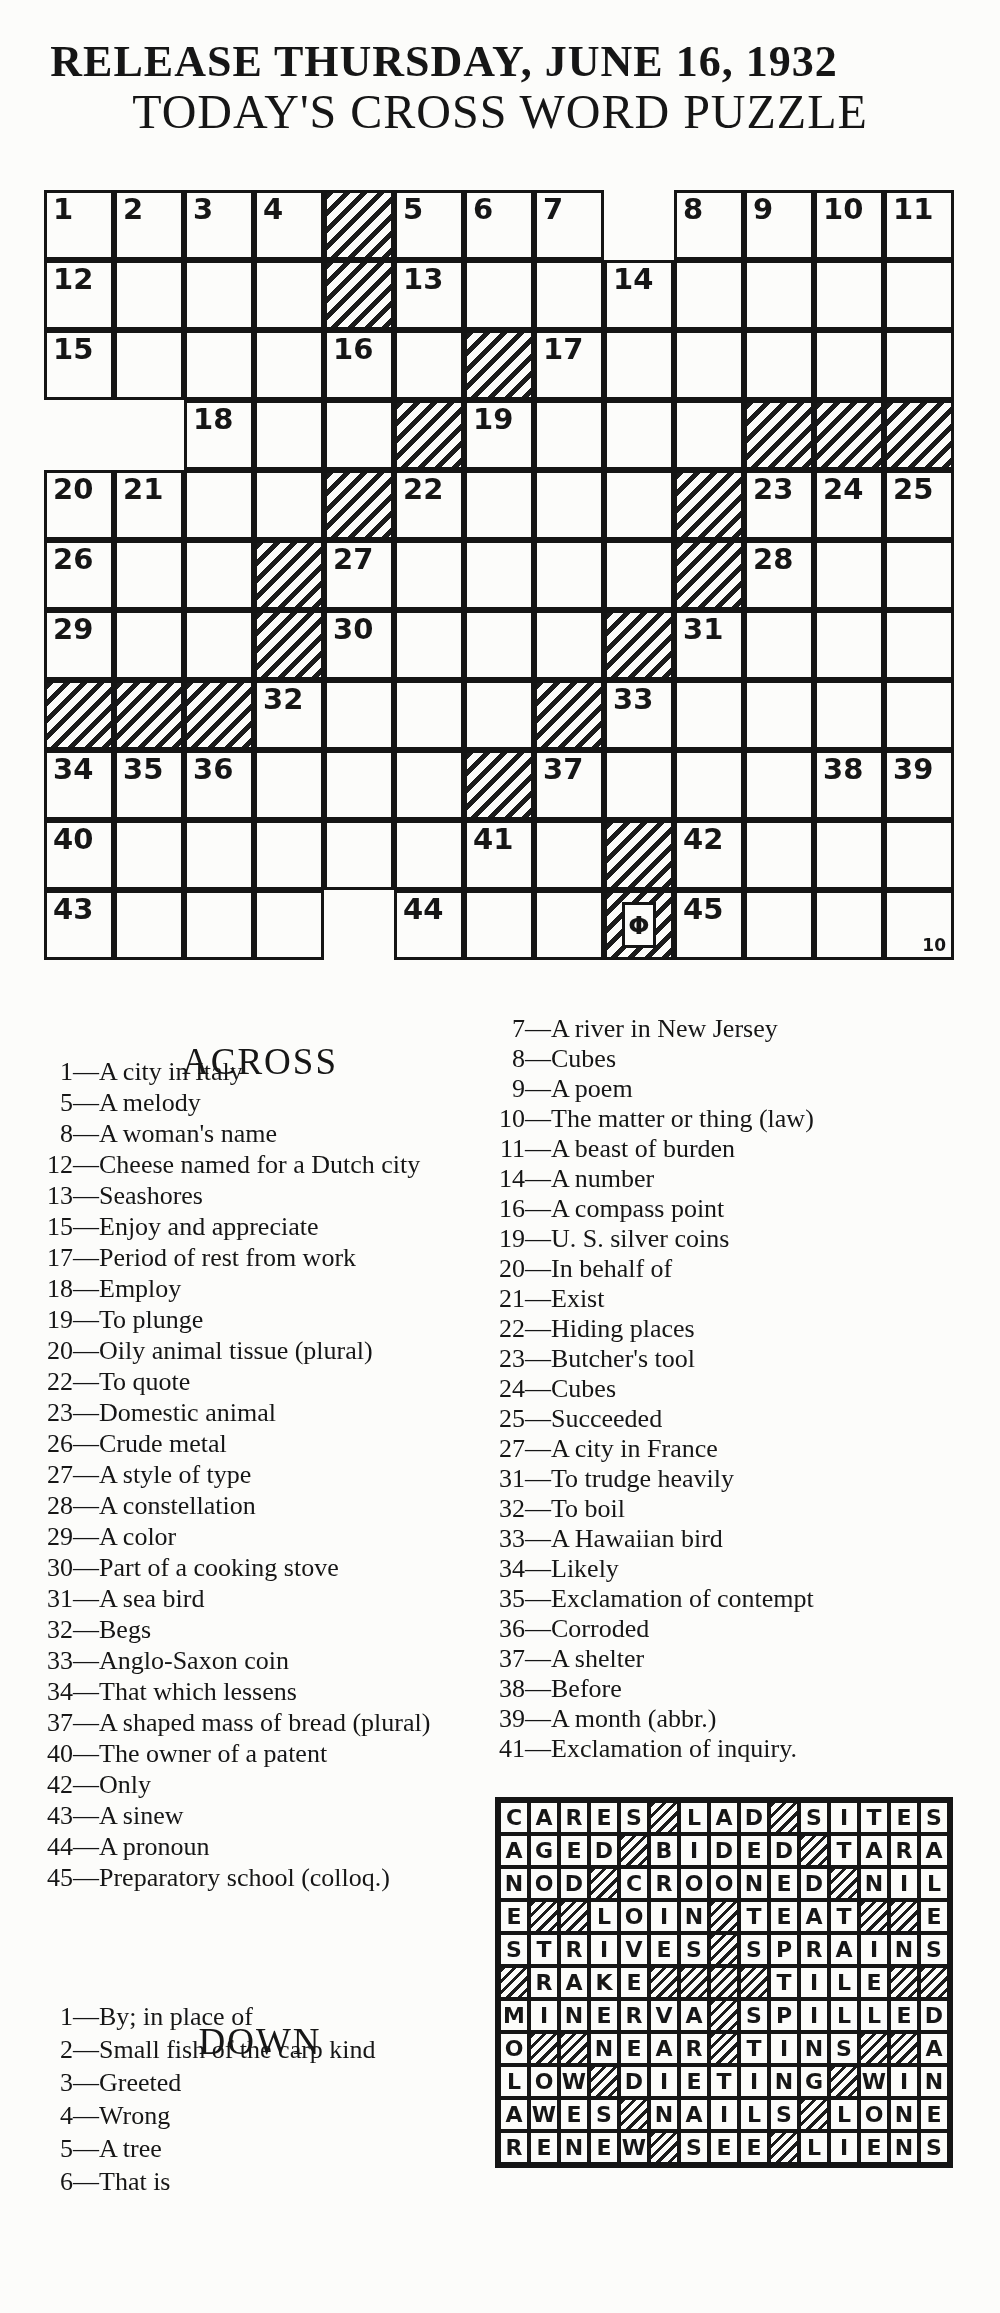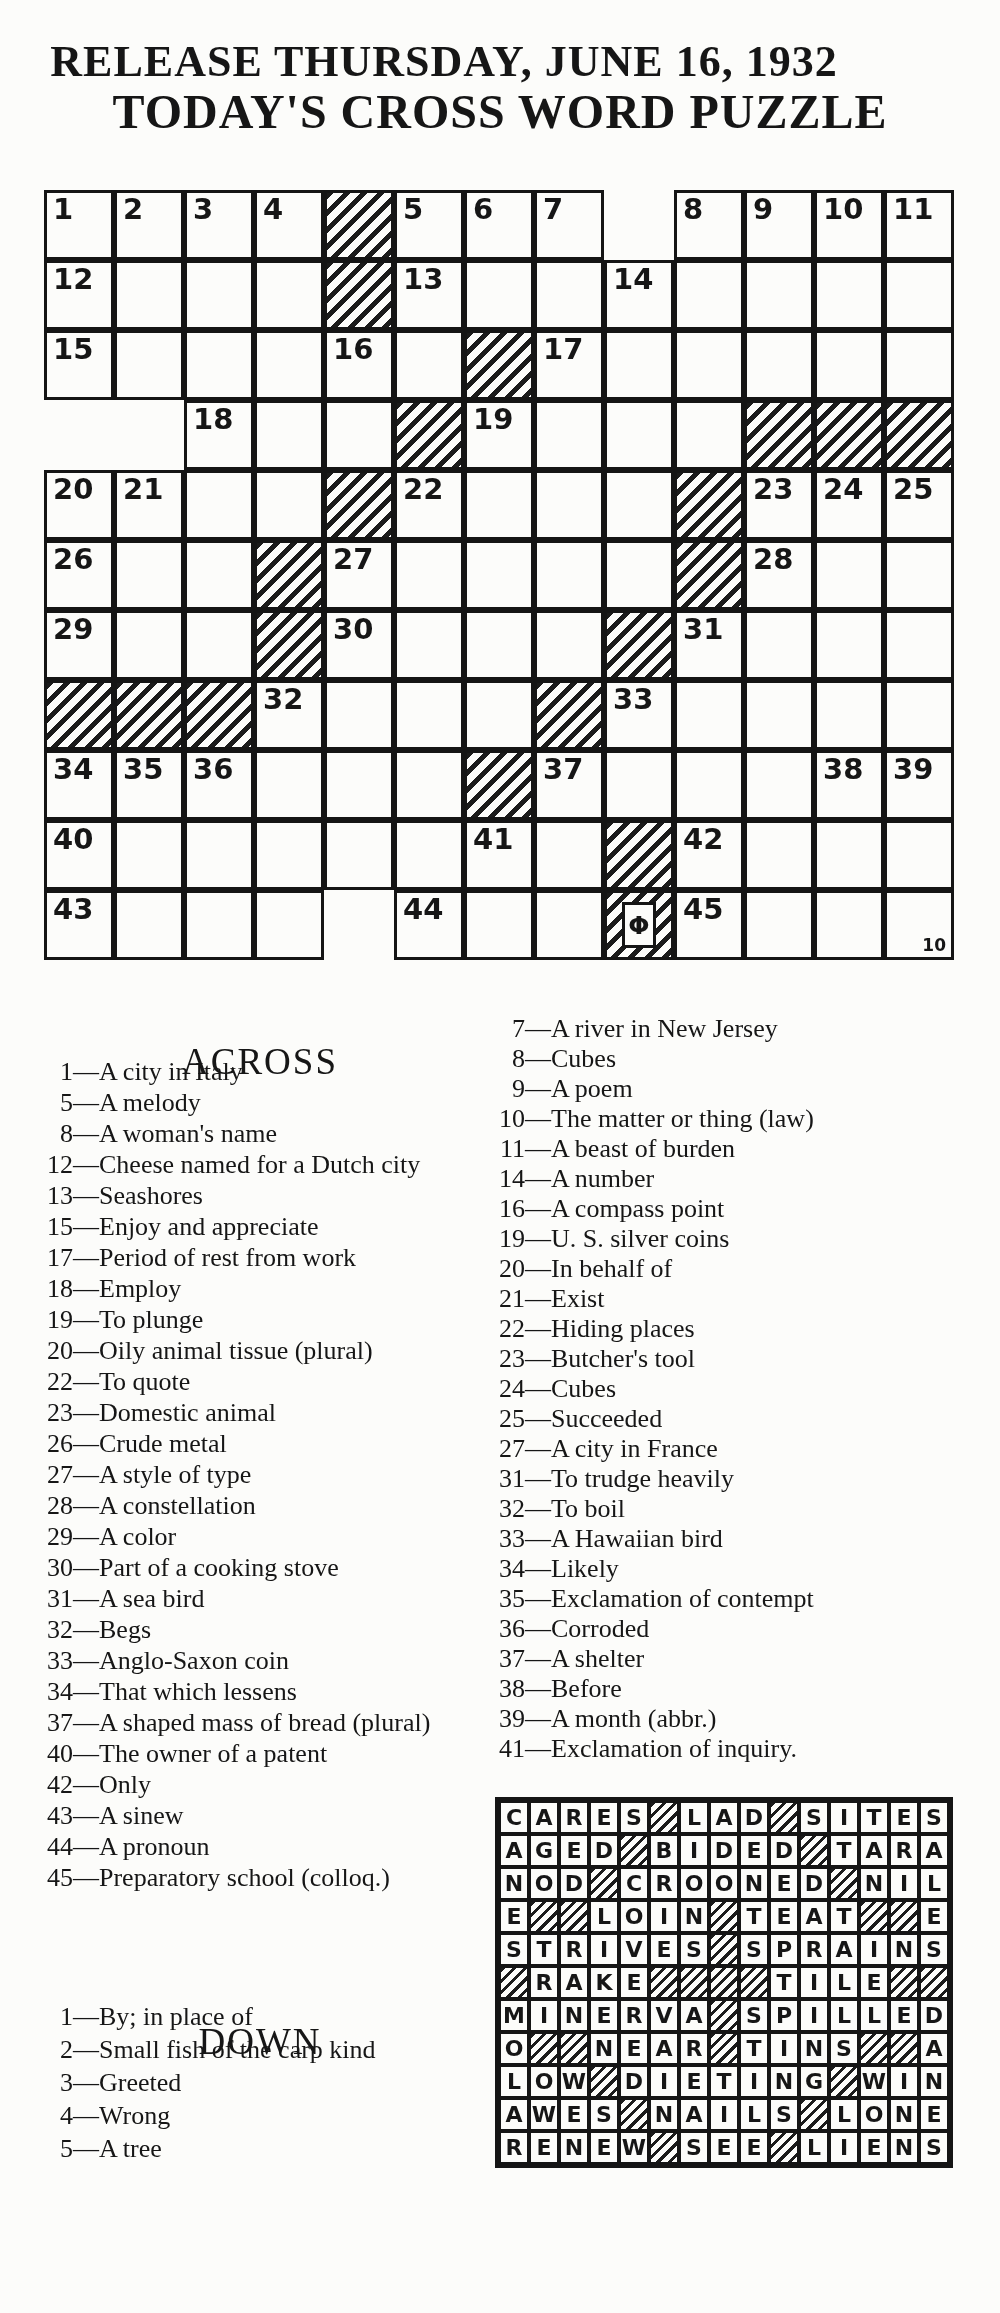--- a/index.html
+++ b/index.html
@@ -6,21 +6,21 @@
   body{
     width:1000px;height:2313px;position:relative;overflow:hidden;
     background:#fcfcfa;color:#161616;
     font-family:"Liberation Serif",serif;
   }
   .abs{position:absolute;}
   
   .release{top:36px;left:0;width:888px;text-align:center;
     font-size:44px;font-weight:bold;letter-spacing:1px;}
   .title{top:84px;left:0;width:1000px;text-align:center;
-    font-size:48px;font-weight:bold;letter-spacing:1px;}
+    font-size:48px;font-weight:normal;letter-spacing:1px;}
   
   #grid{left:44px;top:190px;display:grid;
     grid-template-columns:repeat(13,70px);grid-auto-rows:70px;}
   .gcell{position:relative;box-sizing:border-box;border:3px solid #151515;background:#fcfcfa;}
   .gcell.black{background:
     repeating-linear-gradient(135deg,#1b1b1b 0 4.5px,rgba(0,0,0,0) 4.5px 12px);}
   .gcell.void{border:none;background:transparent;}
   .gnum{position:absolute;top:2px;left:6px;line-height:1;
     font-family:"DejaVu Sans",sans-serif;font-weight:bold;font-size:29px;}
   .serial{position:absolute;right:5px;bottom:3px;line-height:1;
@@ -326,20 +326,21 @@
     <div class="clue"><span class="cn">45—</span><span>Preparatory school (colloq.)</span></div>
   </div>
 
 <div class="abs heading" id="down-heading">DOWN</div>
 <div class="abs cluelist" id="down-list-left">
     <div class="clue"><span class="cn">1—</span><span>By; in place of</span></div>
     <div class="clue"><span class="cn">2—</span><span>Small fish of the carp kind</span></div>
     <div class="clue"><span class="cn">3—</span><span>Greeted</span></div>
     <div class="clue"><span class="cn">4—</span><span>Wrong</span></div>
     <div class="clue"><span class="cn">5—</span><span>A tree</span></div>
+    <div class="clue"><span class="cn">6—</span><span>That is</span></div>
   </div>
 
 <div class="abs cluelist" id="down-list-right">
     <div class="clue"><span class="cn">7—</span><span>A river in New Jersey</span></div>
     <div class="clue"><span class="cn">8—</span><span>Cubes</span></div>
     <div class="clue"><span class="cn">9—</span><span>A poem</span></div>
     <div class="clue"><span class="cn">10—</span><span>The matter or thing (law)</span></div>
     <div class="clue"><span class="cn">11—</span><span>A beast of burden</span></div>
     <div class="clue"><span class="cn">14—</span><span>A number</span></div>
     <div class="clue"><span class="cn">16—</span><span>A compass point</span></div>

